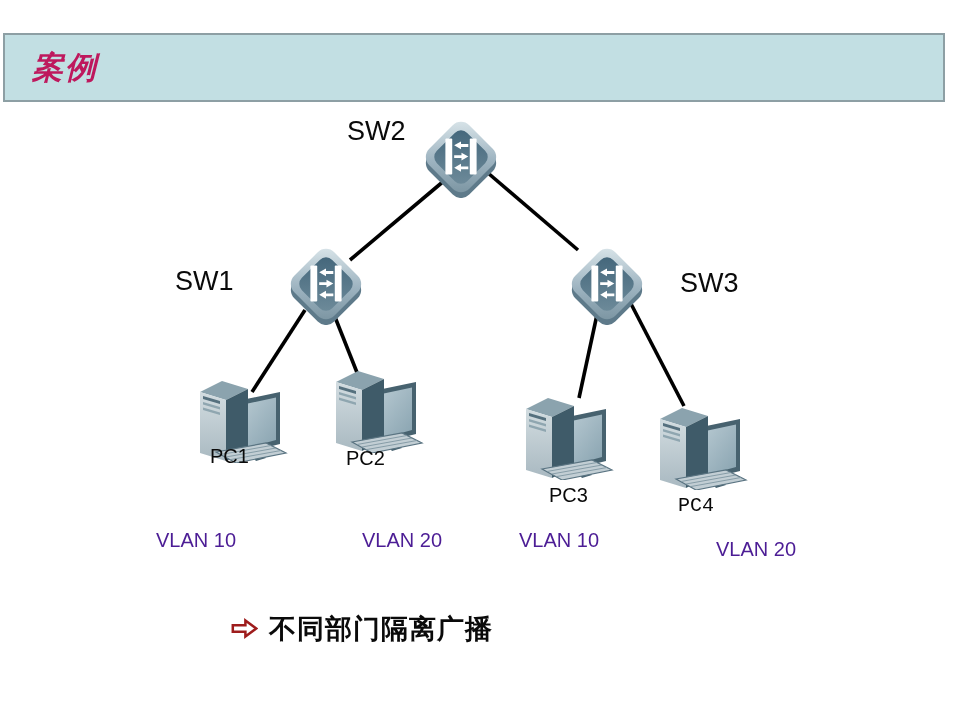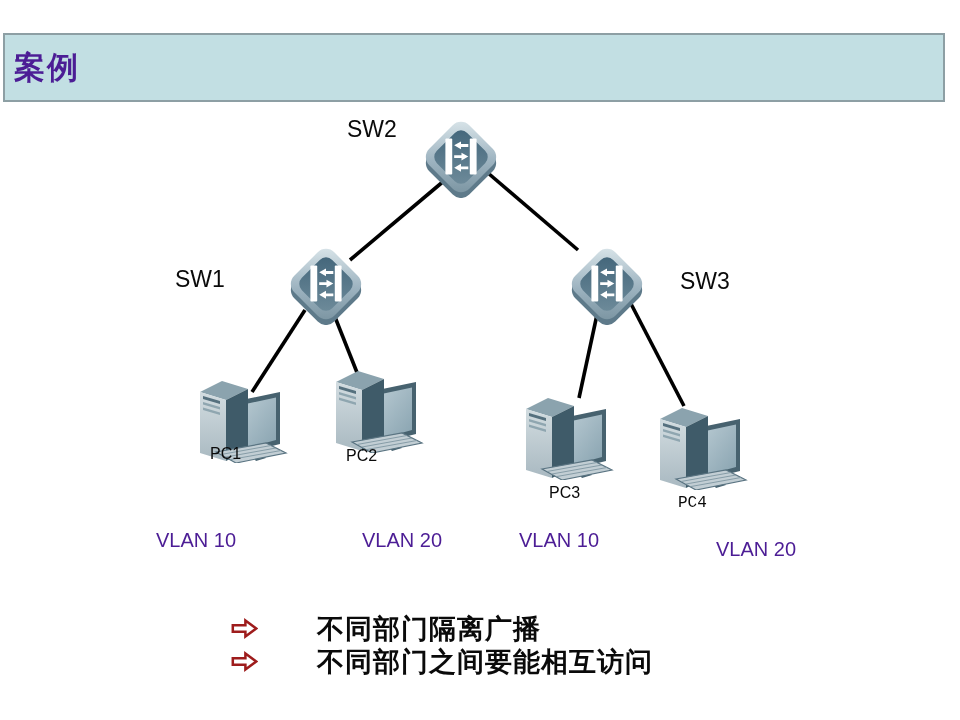--- a/index.html
+++ b/index.html
@@ -2,45 +2,45 @@
 <html><head>
 <meta charset="utf-8">
 <style>
   html,body{margin:0;padding:0;background:#ffffff;}
   .slide{position:relative;width:960px;height:720px;background:#ffffff;overflow:hidden;
          font-family:"Liberation Sans",sans-serif;color:#000;}
   
   .title-bar{position:absolute;left:3px;top:33px;width:942px;height:69px;
              background:#c2dfe3;border:2px solid #8d9fa4;box-sizing:border-box;
              display:flex;align-items:center;}
-  .title-text{font-size:31px;font-weight:bold;letter-spacing:2px;padding-left:9px;color:#4c1d95;}
+  .title-text{font-size:31px;font-weight:bold;letter-spacing:2px;padding-left:27px;color:#be185d;font-style:italic;}
   
   .diagram{position:absolute;left:0;top:100px;width:960px;height:500px;}
   .diagram svg.canvas{position:absolute;left:0;top:0;}
   
   .lbl{position:absolute;white-space:nowrap;}
-  .lbl-sw{font-size:23px;color:#0a0a0a;}
-  .lbl-pc{font-size:16px;color:#0a0a0a;text-align:center;}
+  .lbl-sw{font-size:27px;color:#0a0a0a;}
+  .lbl-pc{font-size:20px;color:#0a0a0a;text-align:center;}
   .lbl-vlan{font-size:20px;color:#4c1d95;}
   #lbl-sw2{left:347px;top:116px;}
   #lbl-sw1{left:175px;top:266px;}
   #lbl-sw3{left:680px;top:268px;}
   #lbl-pc1{left:210px;top:445px;}
   #lbl-pc2{left:346px;top:447px;}
   #lbl-pc3{left:549px;top:484px;}
   #lbl-pc4{left:678px;top:494px;font-family:Liberation Mono, monospace;}
   #lbl-vlan1{left:156px;top:529px;}
   #lbl-vlan2{left:362px;top:529px;}
   #lbl-vlan3{left:519px;top:529px;}
   #lbl-vlan4{left:716px;top:538px;}
   
   .bullets{position:absolute;left:231px;top:612px;}
   .bullet-row{display:flex;align-items:center;gap:11px;height:33px;}
   .bullet-row svg{flex:0 0 auto;}
-  .bullet-text{font-size:27px;font-weight:bold;color:#0a0a0a;letter-spacing:1px;margin-left:48px;}
+  .bullet-text{font-size:27px;font-weight:bold;color:#0a0a0a;letter-spacing:1px;}
 </style>
 </head>
 <body>
 
 <div class="slide">
 
   <div class="title-bar">
     <span class="title-text">案例</span>
   </div>
 
@@ -126,21 +126,15 @@
   <div id="lbl-vlan3" class="lbl lbl-vlan">VLAN 10</div>
   <div id="lbl-vlan4" class="lbl lbl-vlan">VLAN 20</div>
 
   <div class="bullets">
     <div class="bullet-row">
       <svg width="27" height="23" viewBox="0 0 30 24">
         <polygon points="2,8.5 16,8.5 16,3 28,12 16,21 16,15.5 2,15.5" fill="#ffffff" stroke-width="2.8" stroke="#9e1c1c"></polygon>
       </svg>
       <span class="bullet-text">不同部门隔离广播</span>
     </div>
-    <div class="bullet-row">
-      <svg width="27" height="23" viewBox="0 0 30 24">
-        <polygon points="2,8.5 16,8.5 16,3 28,12 16,21 16,15.5 2,15.5" fill="#ffffff" stroke-width="2.8" stroke="#9e1c1c"></polygon>
-      </svg>
-      <span class="bullet-text">不同部门之间要能相互访问</span>
-    </div>
   </div>
 
 </div>
 
 </body></html>

